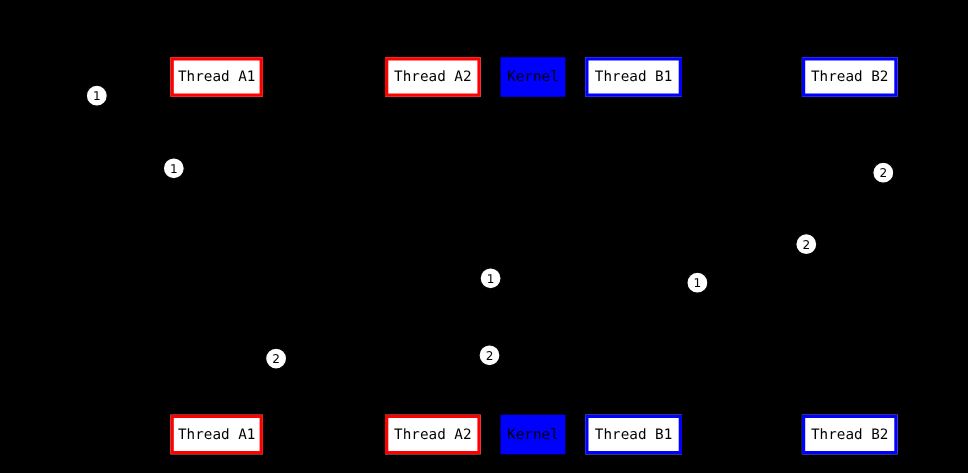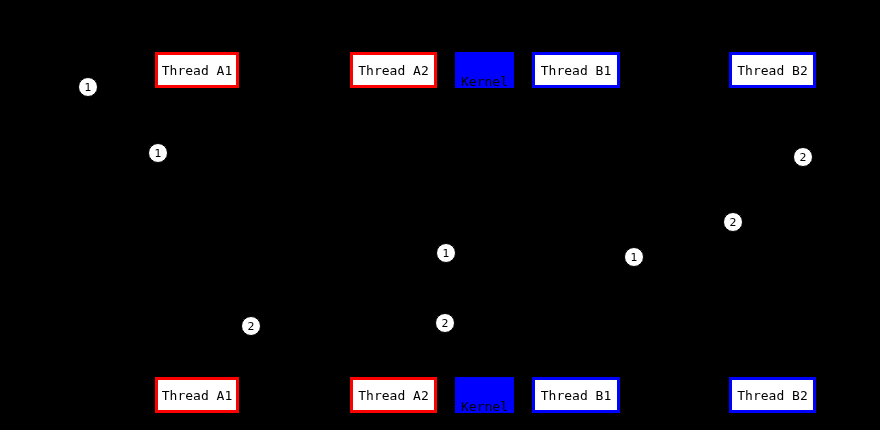--- a/index.html
+++ b/index.html
@@ -34,21 +34,20 @@
     border: 3px solid #ff0000;
   }
   .lifeline-box.border-blue {
     border: 3px solid #0000ff;
     justify-content: center;
   }
   .lifeline-box.fill-blue {
     background: #0000ff;
     border: 0px solid #0000ff;
     color: #000000;
-    align-items: flex-end;
   }
   .lifeline-line {
     position: absolute;
     width: 1px;
     background: #000000;
   }
   .msg-line {
     position: absolute;
     height: 1px;
     background: #000000;

